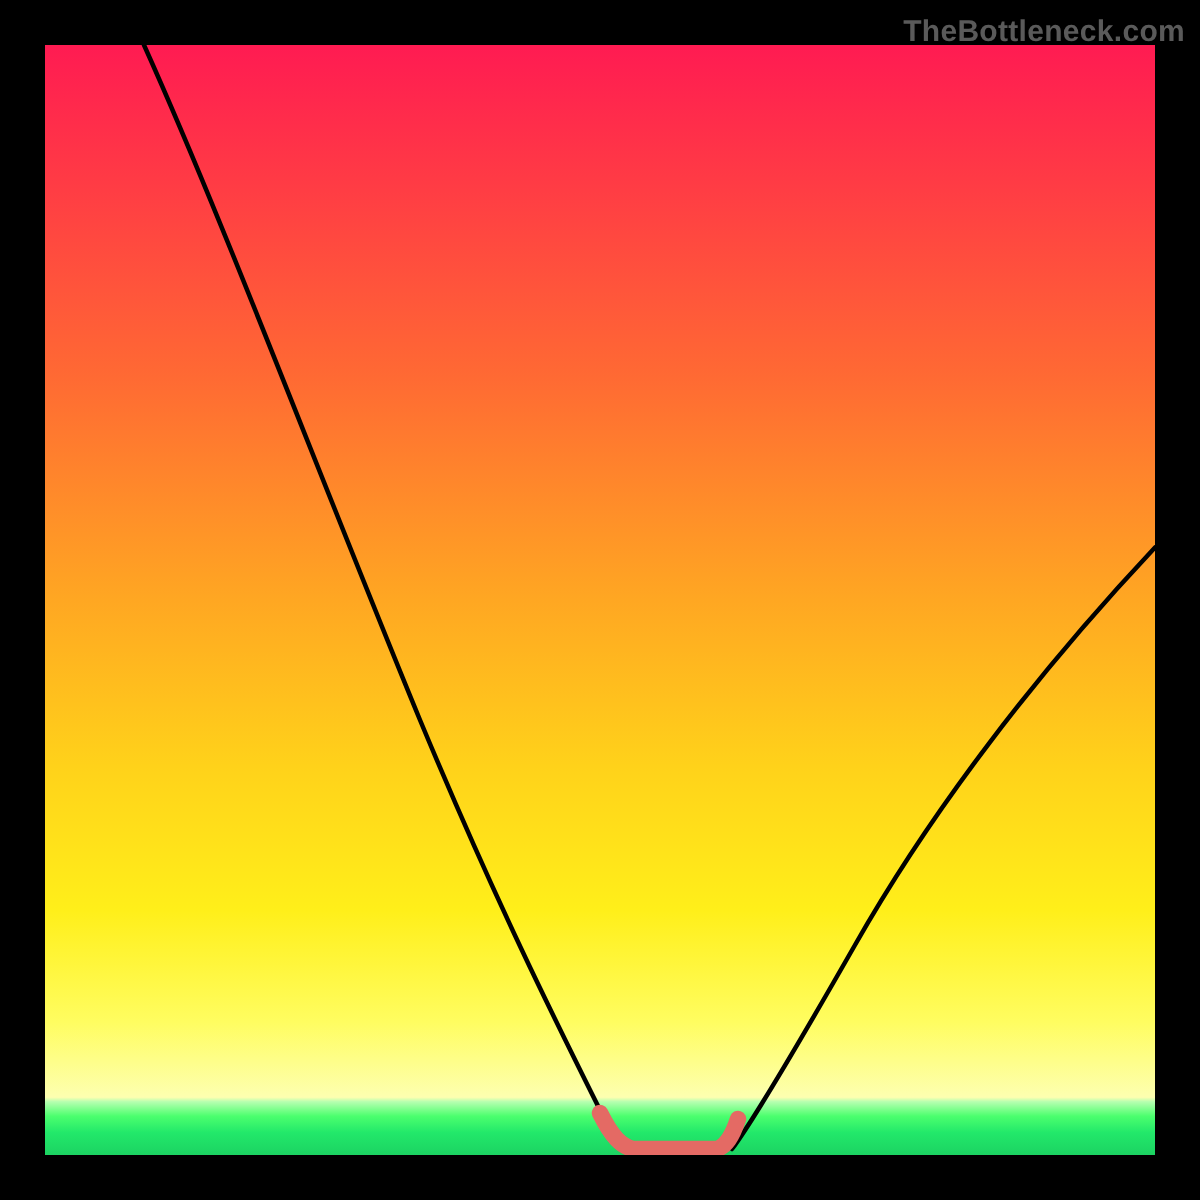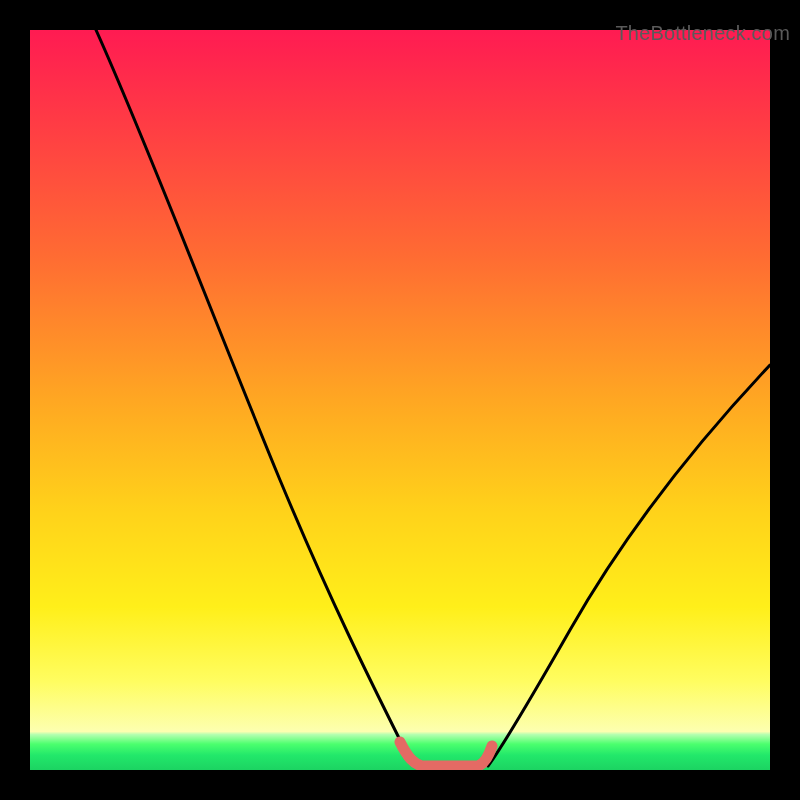--- a/index.html
+++ b/index.html
@@ -44,25 +44,25 @@
   }
   svg.curves {
     position: absolute;
     left: 0;
     top: 0;
     width: 740px;
     height: 740px;
   }
   .watermark {
     position: absolute;
-    top: 22px;
+    top: 10px;
     right: 10px;
     color: #5a5a5a;
     font-size: 20px;
-    font-weight: 400;
+    font-weight: 700;
     letter-spacing: 0.2px;
   }
 </style>
 </head>
 <body>
 
 <div class="frame">
 
   <div class="plot">
     <svg class="curves" viewBox="0 0 740 740" preserveAspectRatio="none">

